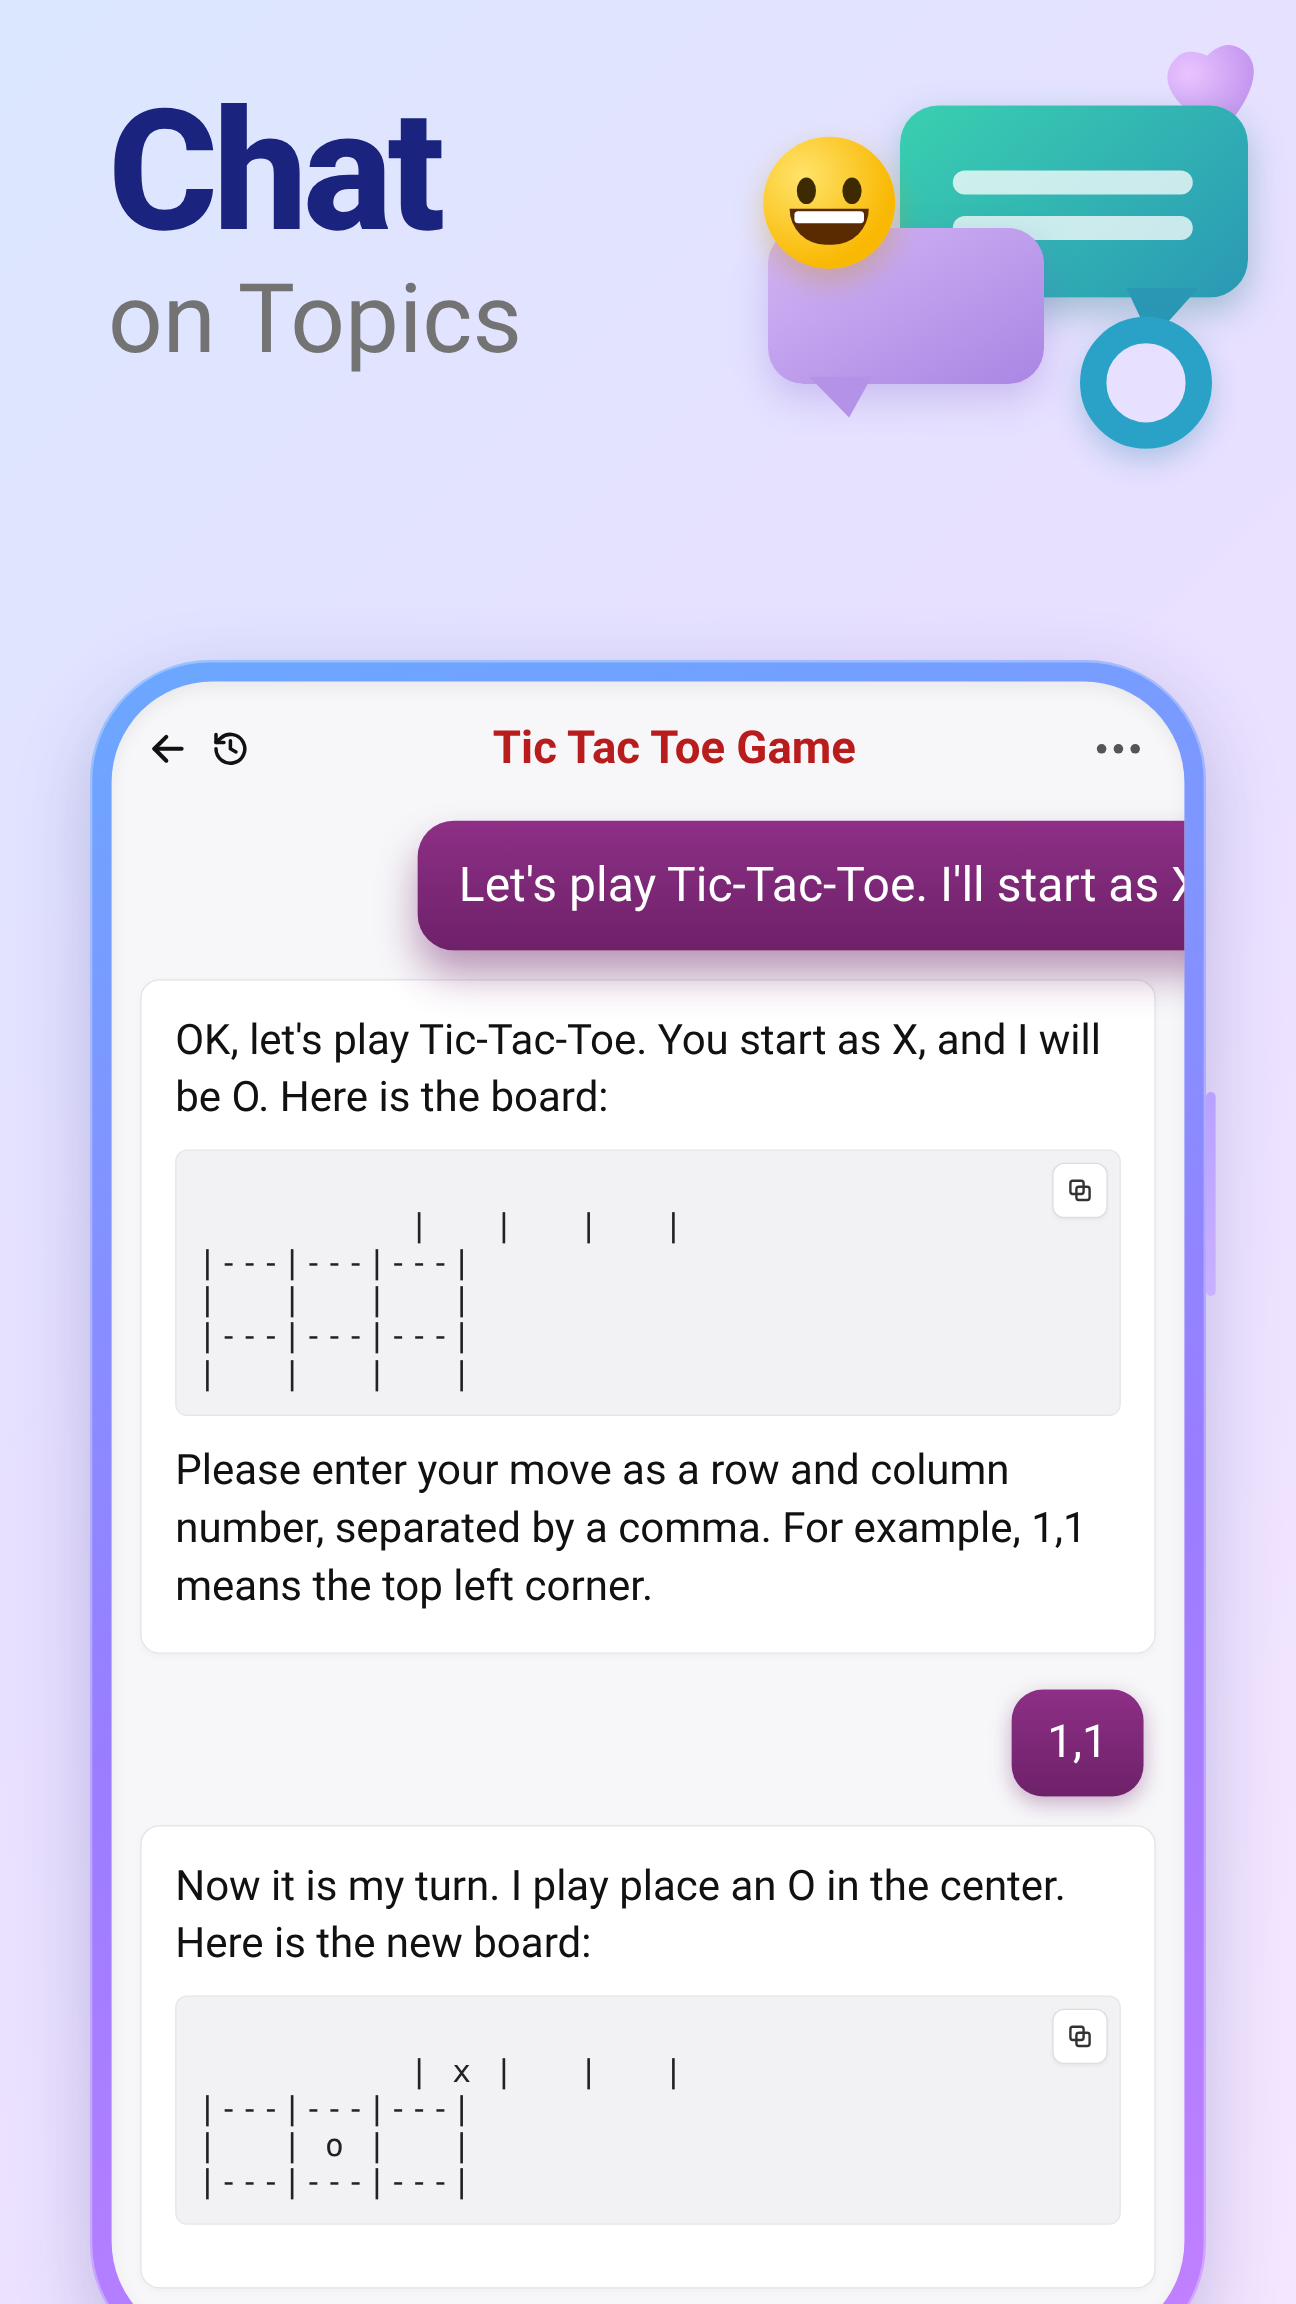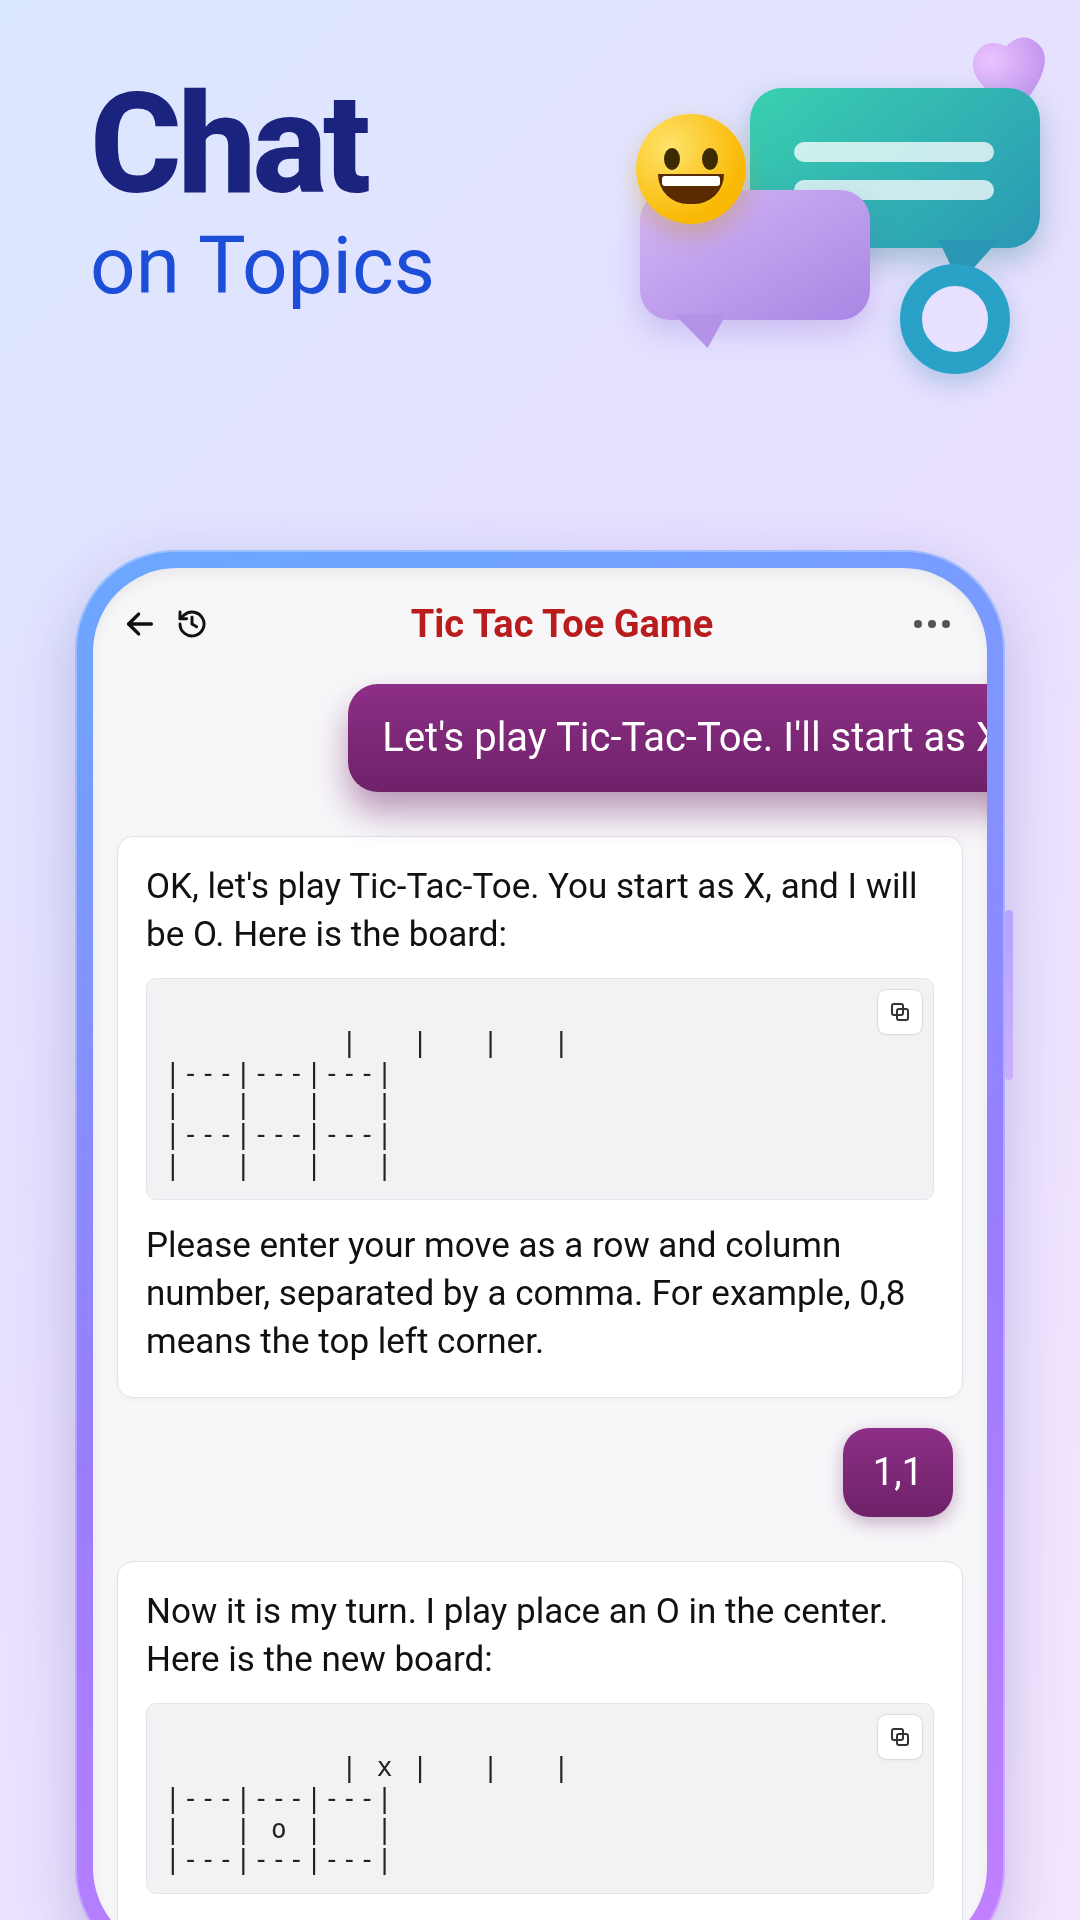--- a/index.html
+++ b/index.html
@@ -22,21 +22,21 @@
   .headline-big {
     font-size: 140px;
     font-weight: 800;
     color: #1a237e;
     line-height: 1.05;
     letter-spacing: -4px;
   }
   .headline-small {
     font-size: 80px;
     font-weight: 400;
-    color: #1d4ed8;
+    color: #737373;
     line-height: 1.1;
     margin-top: 4px;
   }
 
   
   .decoration {
     position: absolute;
     top: 70px;
     right: 30px;
     width: 440px;
@@ -173,21 +173,21 @@
     margin-right:10px;
     padding:20px 30px;
     font-size:38px;
     border-radius:26px;
     box-shadow: 0 6px 18px rgba(110,33,105,.35);
     min-width:88px;
     text-align:center;
   }
 
   .msg-bot{
-    margin-top:44px;
+    margin-top:24px;
     background:#fff;
     border:1px solid #e2e2e8;
     border-radius:16px;
     padding:26px 28px 30px 28px;
     color:#111;
     font-size:35px;
     line-height:1.38;
     box-shadow: 0 2px 6px rgba(0,0,0,.03);
   }
   .msg-bot p{margin-bottom:18px;}
@@ -283,21 +283,21 @@
           <div class="copy-btn" aria-label="Copy">
             <svg width="24" height="24" viewBox="0 0 24 24" fill="none" stroke="currentColor" stroke-width="2" stroke-linecap="round" stroke-linejoin="round">
               <rect x="9" y="9" width="11" height="11" rx="2"></rect>
                 <rect x="4" y="4" width="11" height="11" rx="2"></rect>
             </svg>
           </div><span>|   |   |   |
 |---|---|---|
 |   |   |   |
 |---|---|---|
 |   |   |   |</span></div>
-        <p>Please enter your move as a row and column number, separated by a comma. For example, 0,8 means the top left corner.</p>
+        <p>Please enter your move as a row and column number, separated by a comma. For example, 1,1 means the top left corner.</p>
       </div>
 
       <div class="gap"></div>
 
       <div class="row right">
         <div class="msg-user small">1,1</div>
       </div>
 
       <div class="msg-bot">
         <p>Now it is my turn. I play place an O in the center. Here is the new board:</p>

